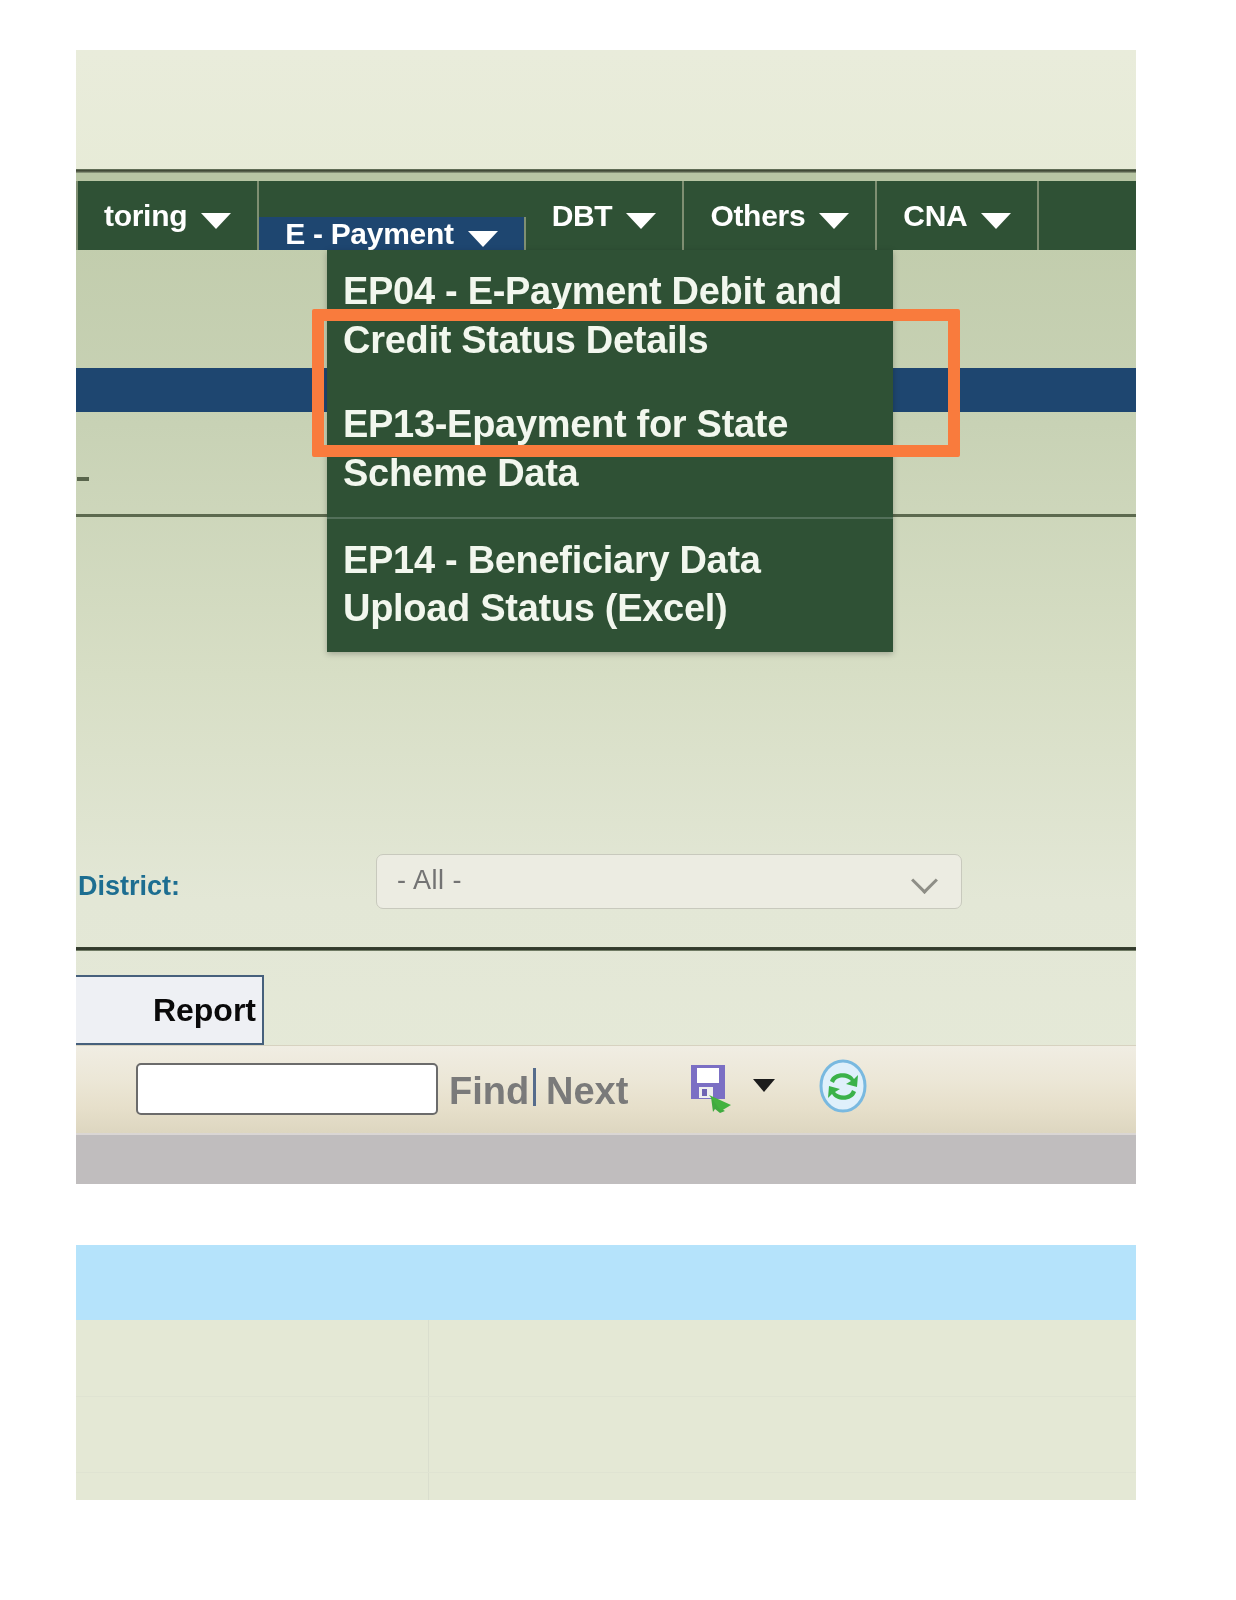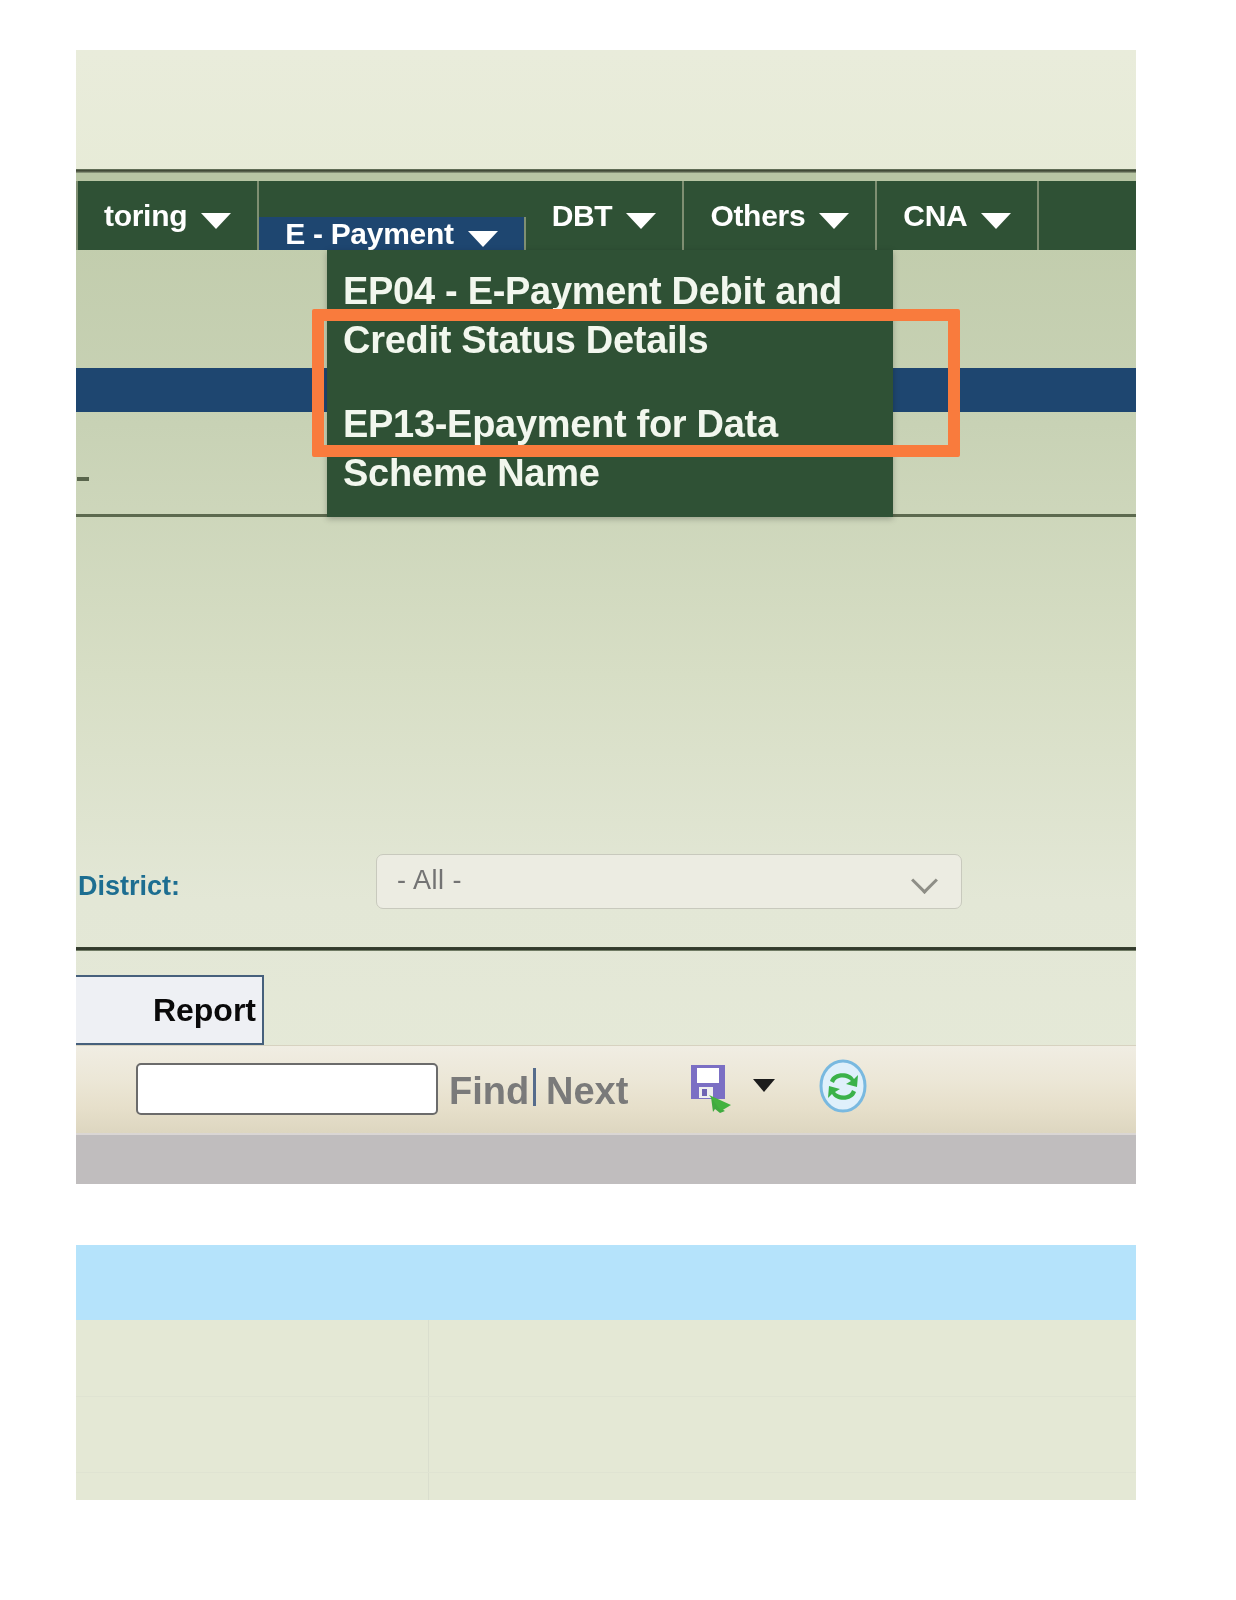--- a/index.html
+++ b/index.html
@@ -306,21 +306,22 @@
     </div>
 
     <div class="content-behind">
       <div class="bg-row-blue"></div>
       <div class="small-dash"></div>
       <div class="hr-thin"></div>
     </div>
 
     <div class="dropdown">
       <div class="dd-item item-hl">EP04 - E-Payment Debit and Credit Status Details</div>
-      <div class="dd-item">EP13-Epayment for Data Scheme Name</div>
+      <div class="dd-item">EP13-Epayment for State Scheme Data</div>
+      <div class="dd-item">EP14 - Beneficiary Data Upload Status (Excel)</div>
     </div>
 
     <div class="highlight-box"></div>
 
     <div class="filter-row">
       <div class="lbl-district">District:</div>
       <div class="district-select">
         <span class="sel-value">- All -</span>
         <span class="chev"></span>
       </div>

